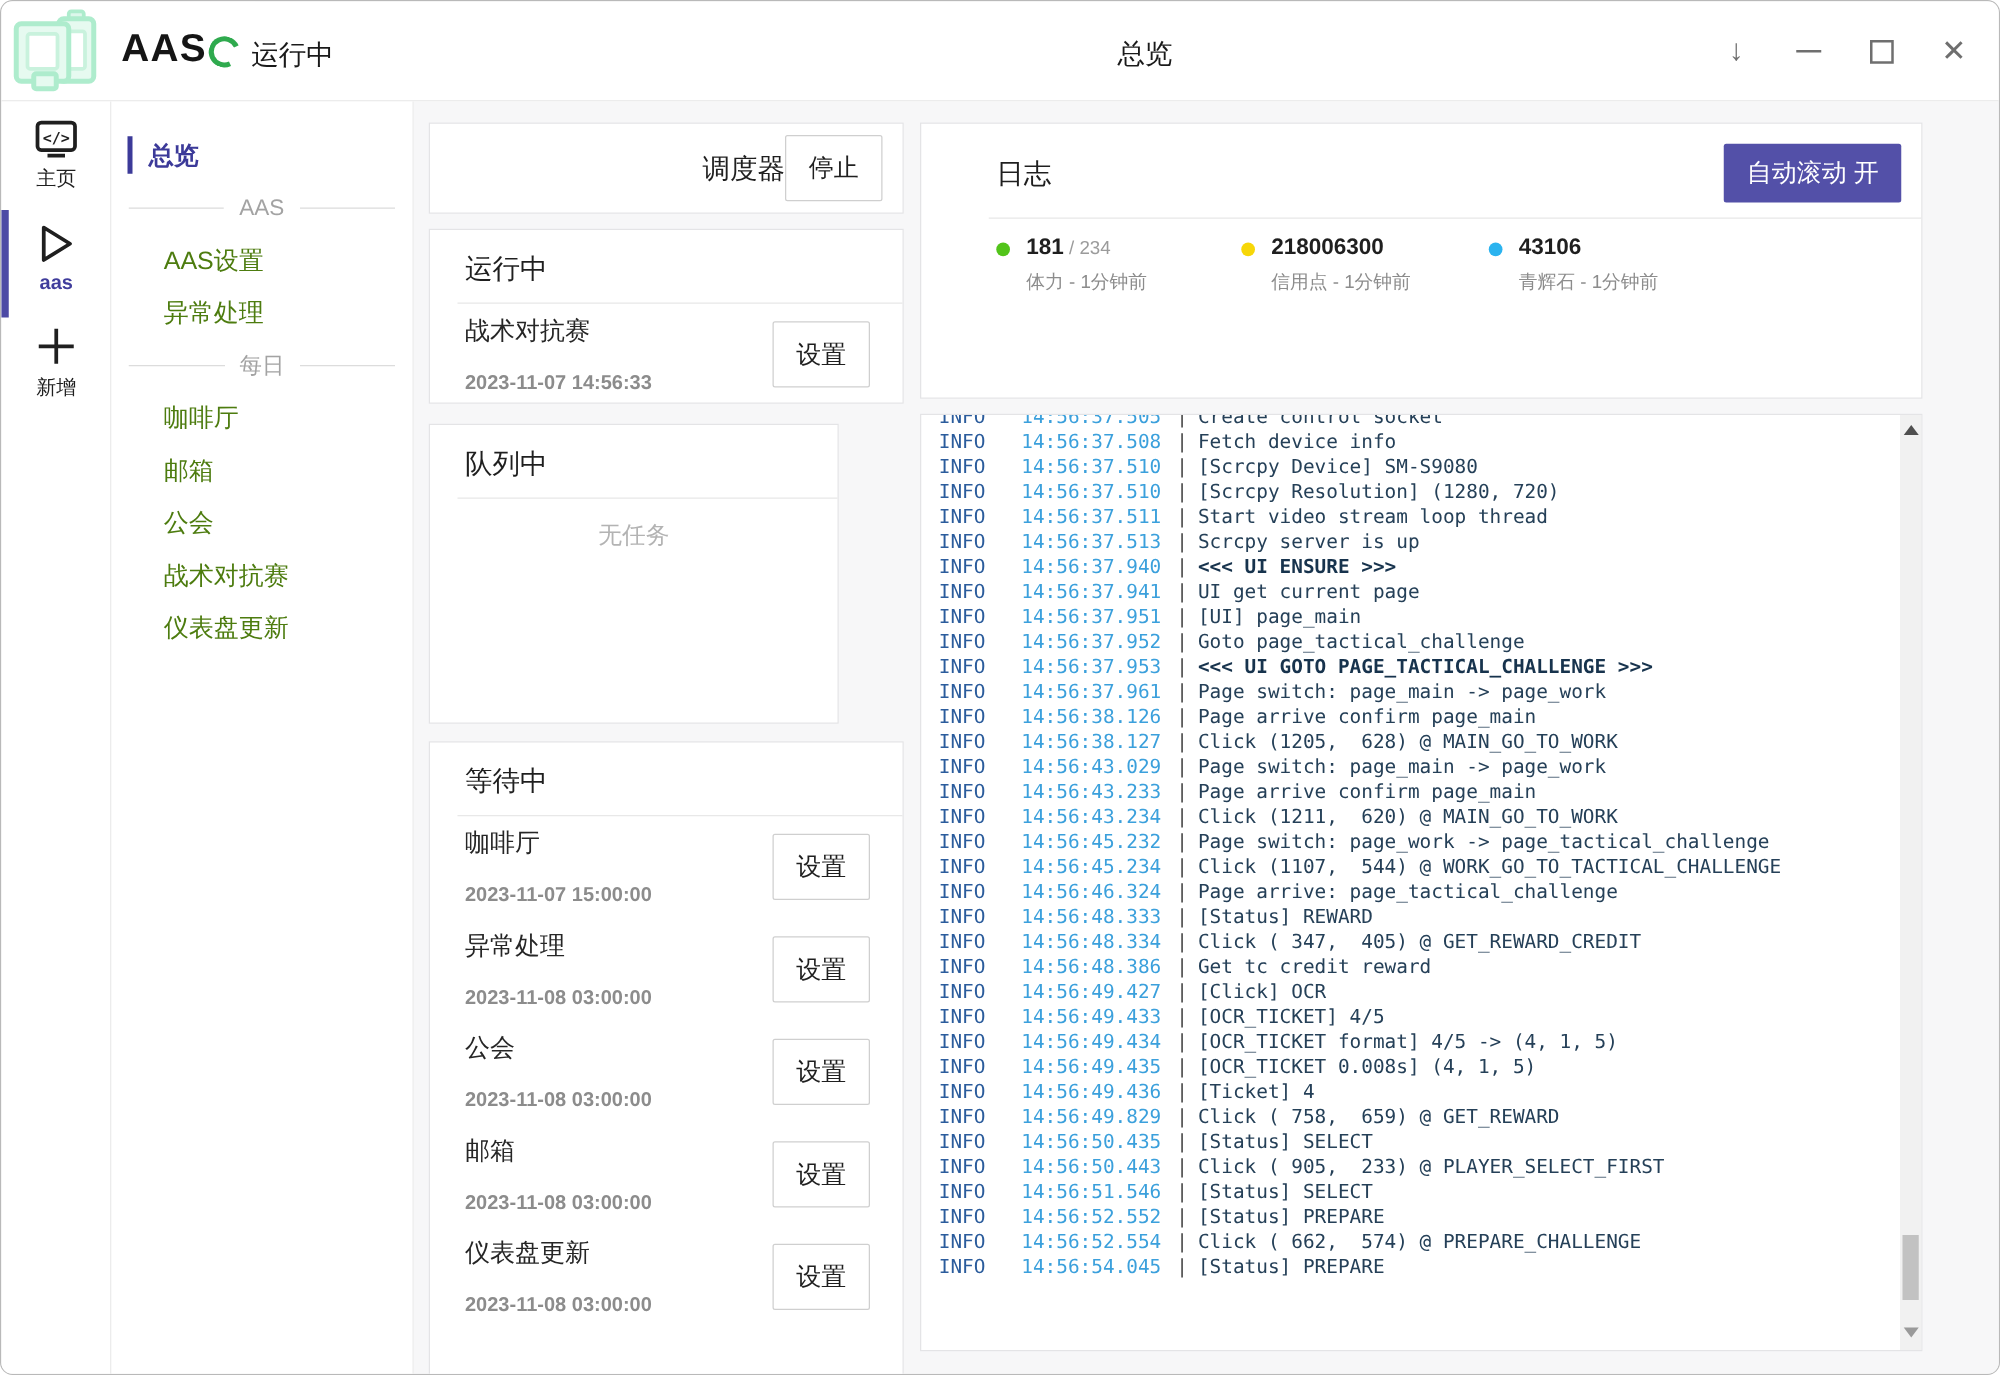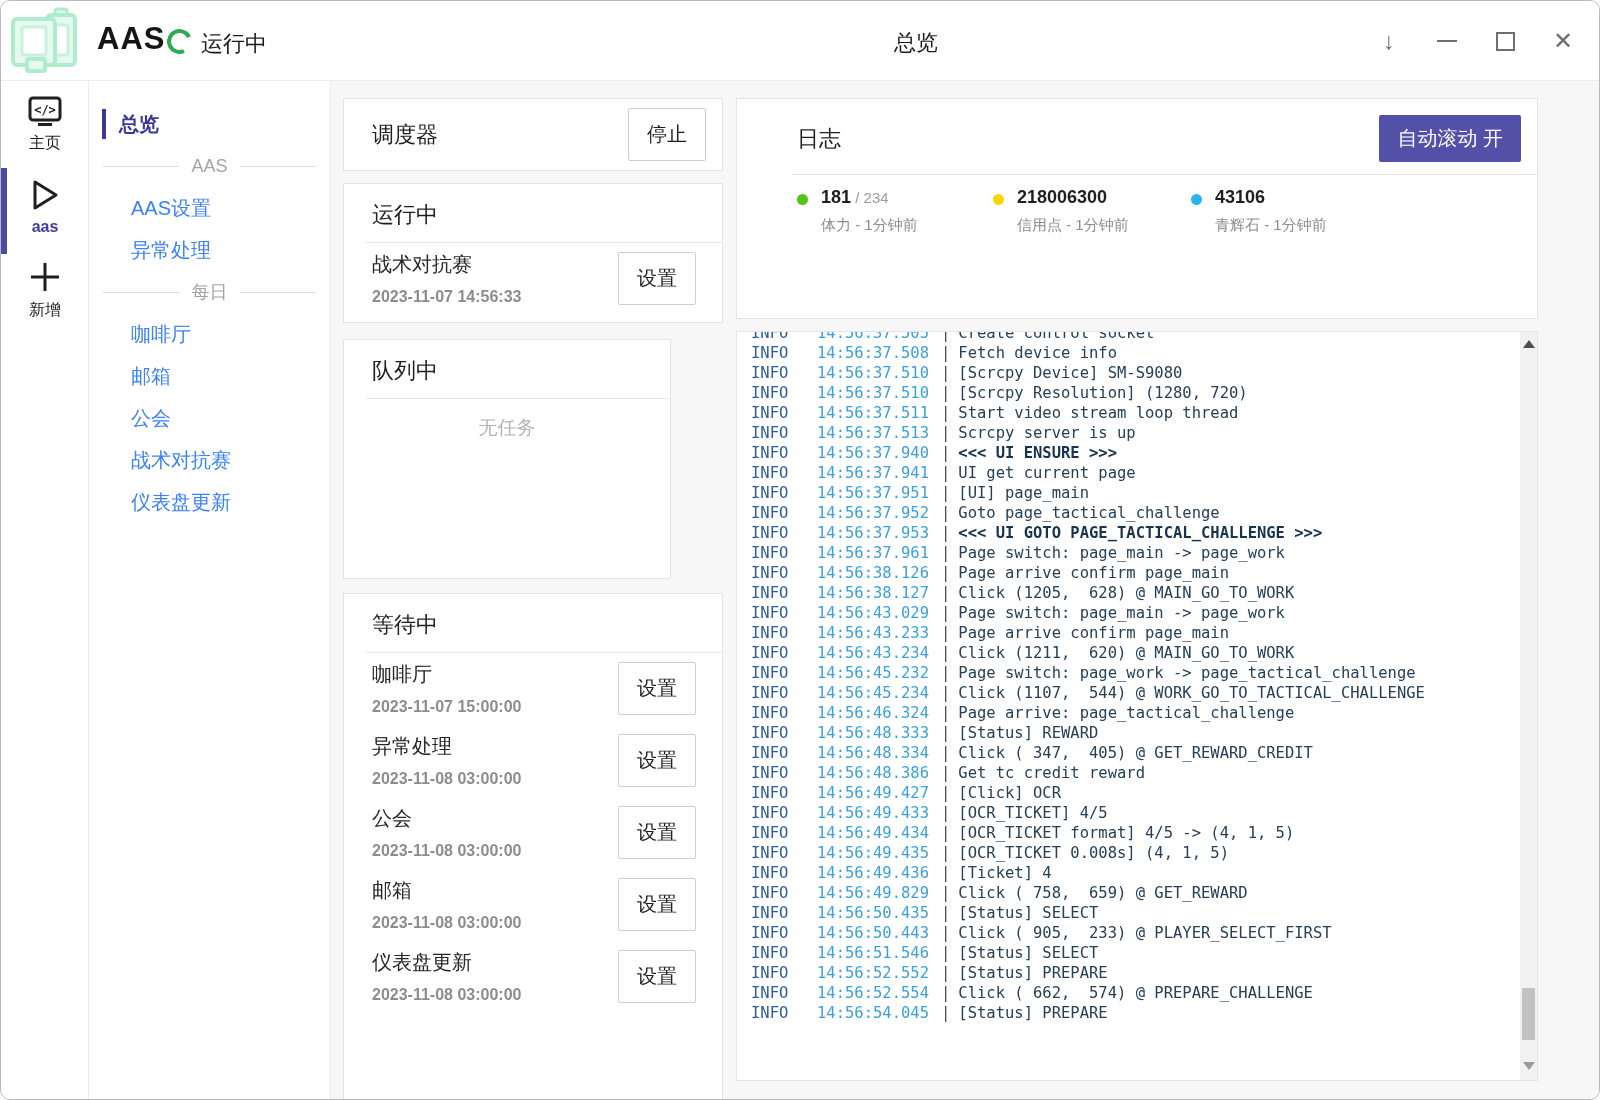--- a/index.html
+++ b/index.html
@@ -20,43 +20,43 @@
 
   
   .rail { position:absolute; left:0; top:80px; width:88px; height:1020px; background:#fff; border-right:1px solid #ececec; z-index:4; }
   .rail-item { position:relative; width:88px; padding:14px 0 10px 0; display:flex; flex-direction:column; align-items:center; gap:6px; }
   .rail-label { font-size:16px; color:#1f1f1f; }
   .rail-item.active .rail-label { color:#403d9c; font-weight:700; }
   .rail-indicator { position:absolute; left:0; top:4px; width:6px; height:86px; background:#4d4aa5; }
 
   
   .sidebar { position:absolute; left:88px; top:80px; width:242px; height:1020px; background:#fff; border-right:1px solid #ececec; z-index:3; padding-top:22px; }
-  .menu-link { position:relative; height:42px; display:flex; align-items:center; padding-left:42px; font-size:20px; color:#3b82f6; cursor:default; }
+  .menu-link { position:relative; height:42px; display:flex; align-items:center; padding-left:42px; font-size:20px; color:#4d7c0f; cursor:default; }
   .menu-link.active { color:#3c3a99; font-weight:700; padding-left:30px; }
   .menu-link.active .sel-bar { position:absolute; left:13px; top:6px; width:4px; height:30px; background:#3c3a99; }
   .menu-divider { height:42px; display:flex; align-items:center; gap:12px; padding:0 14px; color:#a3a3a3; font-size:18px; }
   .menu-divider::before, .menu-divider::after { content:""; flex:1; height:1px; background:#dcdcdc; }
 
   
   .main { position:absolute; left:330px; top:80px; width:1270px; height:1020px; background:#f7f7f8; }
   .card { position:absolute; background:#fff; border:1px solid #e4e4e6; }
   .card-title { font-size:22px; color:#1f1f1f; }
   .hdiv { height:1px; background:#e8e8e8; margin-left:22px; }
   .btn-outline { background:#fff; border:1px solid #cfcfcf; border-radius:2px; font-size:20px; color:#1f1f1f; padding:12px 18px; font-family:"Liberation Sans",sans-serif; cursor:pointer; }
 
-  .card-scheduler { left:12px; top:17px; width:380px; height:73px; display:flex; align-items:center; justify-content:space-between; padding:0 16px 0 28px;gap:31px; }
+  .card-scheduler { left:12px; top:17px; width:380px; height:73px; display:flex; align-items:center; justify-content:flex-end; padding:0 16px 0 28px; }
   .card-running { left:12px; top:102px; width:380px; height:140px; }
   .card-queue { left:12px; top:258px; width:328px; height:240px; }
   .card-waiting { left:12px; top:512px; width:380px; height:597px; }
   .card-head { padding:16px 16px 12px 28px; display:flex; align-items:center; justify-content:space-between; }
   .queue-empty { text-align:center; color:#b3b3b3; font-size:19px; padding-top:16px; }
 
   .task-row { display:flex; align-items:center; justify-content:space-between; padding:8px 26px 9px 28px; }
   .task-name { font-size:20px; color:#262626; }
-  .task-time { font-size:16px; font-weight:700; color:#8c8c8c; margin-top:10px; }
+  .task-time { font-size:16px; font-weight:700; color:#8c8c8c; margin-top:20px; }
 
   
   .card-log { left:405px; top:17px; width:802px; height:221px;padding-left:32px; }
   .btn-autoscroll { background:#5350a8; color:#fff; border:none; border-radius:2px; font-size:20px; padding:10px 18px; font-family:"Liberation Sans",sans-serif; cursor:pointer; }
   .stats { position:relative; height:100px; }
   .stat { position:absolute; top:12px; }
   .stat-dot { position:absolute; left:0; top:7px; width:11px; height:11px; border-radius:50%; }
   .stat-body { margin-left:24px; }
   .stat-value { font-size:18px; font-weight:700; color:#1f1f1f; }
   .stat-total { font-size:15px; font-weight:400; color:#9b9b9b; }

